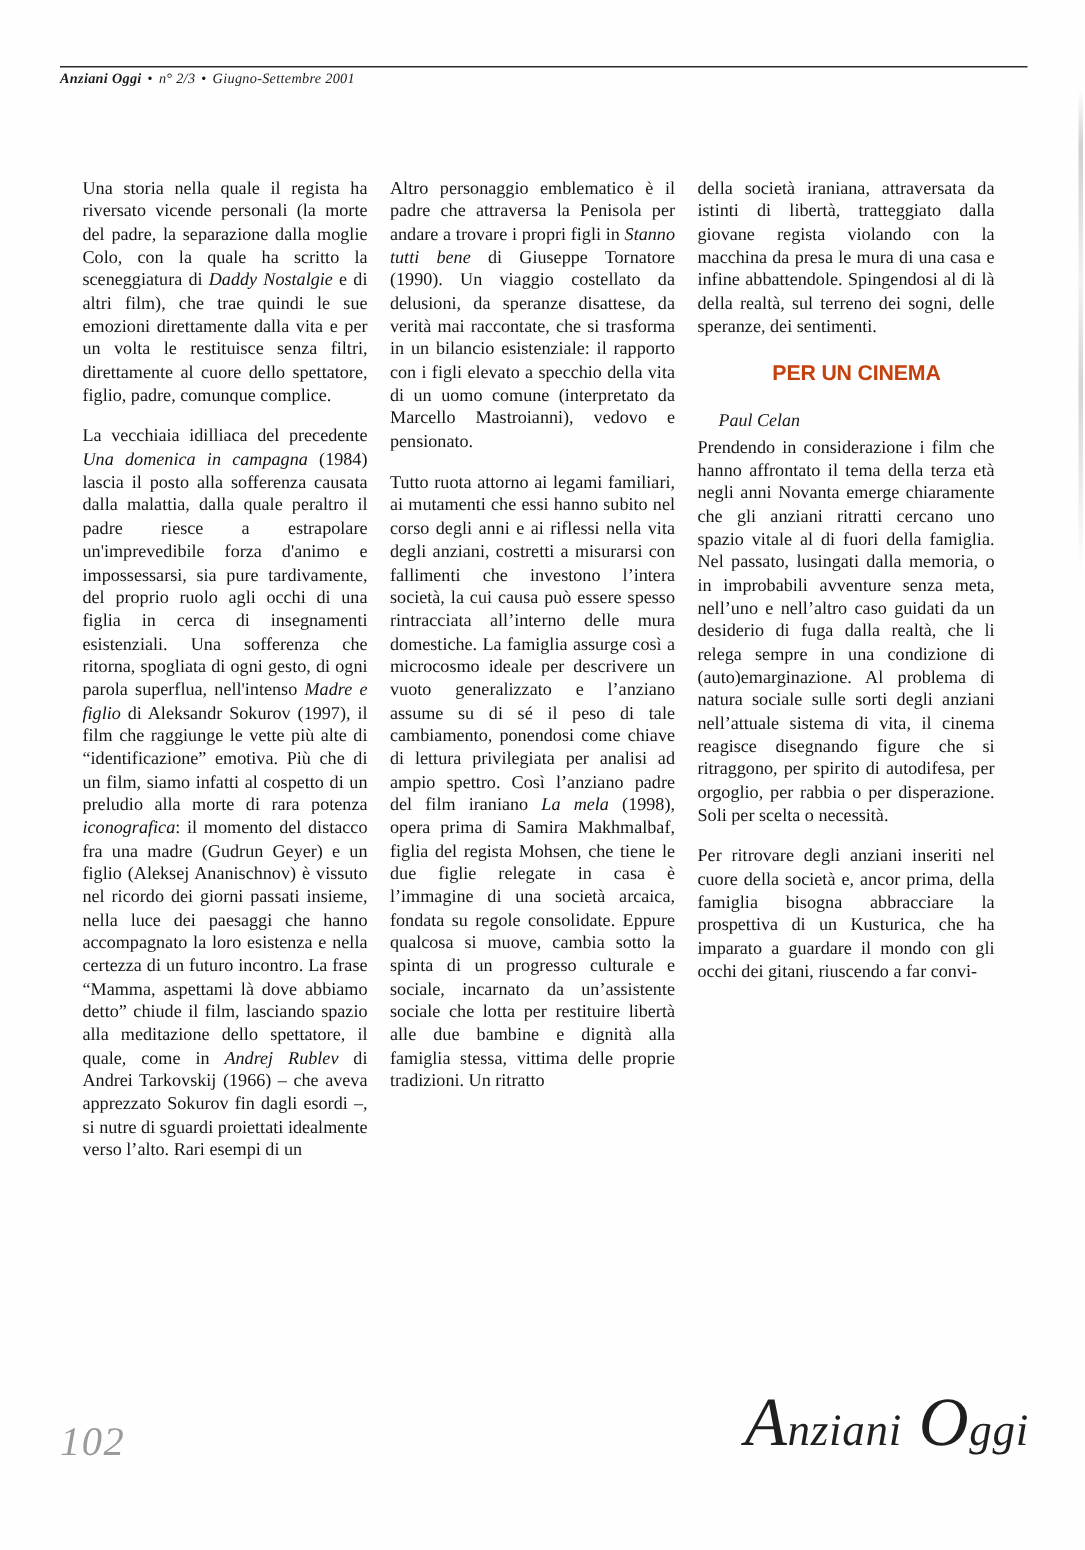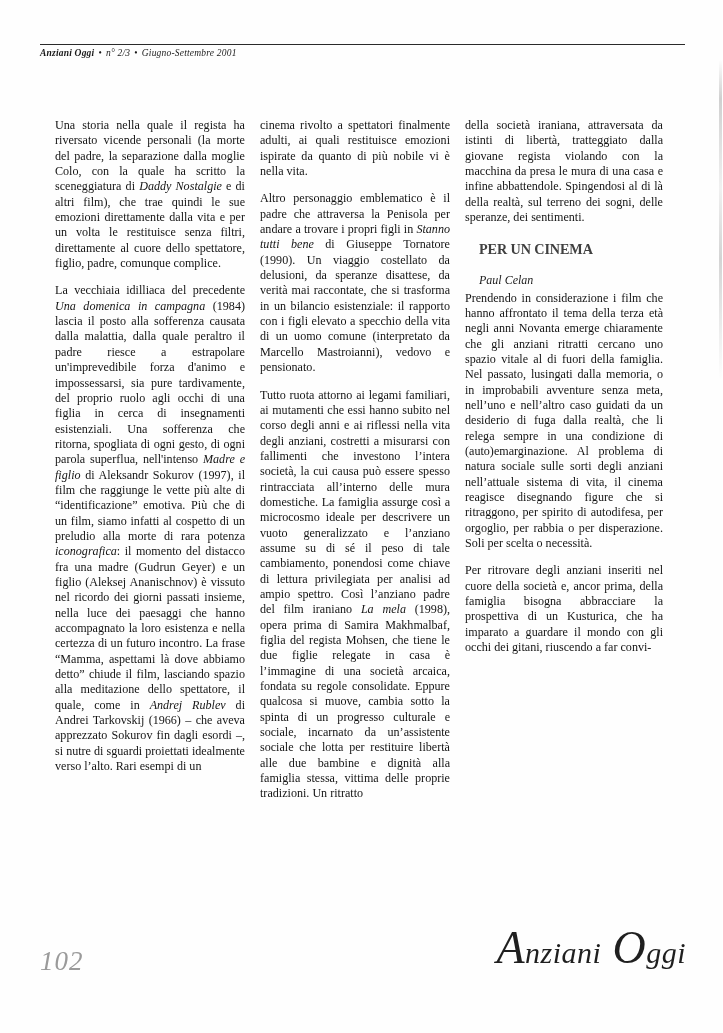--- a/index.html
+++ b/index.html
@@ -80,26 +80,27 @@
     text-justify: inter-word;
     hyphens: manual;
     color: #141414;
   }
   p.body + p.body { margin-top: 12px; }
   .it { font-style: italic; }
 
   
   .section-head {
     margin: 16px 0 10px 14px;
-    font-family: Liberation Serif, serif;
+    font-family: Liberation Sans, sans-serif;
     font-weight: bold;
     font-size: 14.2px;
     line-height: 16.5px;
     letter-spacing: -0.1px;
-    color: #404040;
+    color: #c2410c;
+    text-align: center;
   }
   .section-head div { white-space: nowrap; }
 
   
   .poem {
     margin: 0 0 0 14px;
     font-style: italic;
     font-size: 11.6px;
     line-height: 14.6px;
     color: #1a1a1a;
@@ -168,21 +169,20 @@
   </div>
 
   <div class="cols">
 
     <div class="col col-1">
       <p class="body"><span>Una storia nella quale il regista ha riversato vicende personali (la morte del padre, la separazione dalla moglie Colo, con la quale ha scritto la sceneggiatura di </span><span class="it">Daddy Nostalgie</span><span> e di altri film), che trae quindi le sue emozioni direttamente dalla vita e per un volta le restituisce senza filtri, direttamente al cuore dello spettatore, figlio, padre, comunque complice.</span></p>
       <p class="body"><span>La vecchiaia idilliaca del precedente </span><span class="it">Una domenica in campagna</span><span> (1984) lascia il posto alla sofferenza causata dalla malattia, dalla quale peraltro il padre riesce a estrapolare un'imprevedibile forza d'animo e impossessarsi, sia pure tardivamente, del proprio ruolo agli occhi di una figlia in cerca di insegnamenti esistenziali. Una sofferenza che ritorna, spogliata di ogni gesto, di ogni parola superflua, nell'intenso </span><span class="it">Madre e figlio</span><span> di Aleksandr Sokurov (1997), il film che raggiunge le vette più alte di “identificazione” emotiva. Più che di un film, siamo infatti al cospetto di un preludio alla morte di rara potenza </span><span class="it">iconografica</span><span>: il momento del distacco fra una madre (Gudrun Geyer) e un figlio (Aleksej Ananischnov) è vissuto nel ricordo dei giorni passati insieme, nella luce dei paesaggi che hanno accompagnato la loro esistenza e nella certezza di un futuro incontro. La frase “Mamma, aspettami là dove abbiamo detto” chiude il film, lasciando spazio alla meditazione dello spettatore, il quale, come in </span><span class="it">Andrej Rublev</span><span> di Andrei Tarkovskij (1966) – che aveva apprezzato Sokurov fin dagli esordi –, si nutre di sguardi proiettati idealmente verso l’alto. Rari esempi di un</span></p>
     </div>
 
     <div class="col col-2">
-      <p class="body"><span>cinema rivolto a spettatori finalmente adulti, ai quali restituisce emozioni ispirate da quanto di più nobile vi è nella vita.</span></p>
       <p class="body"><span>Altro personaggio emblematico è il padre che attraversa la Penisola per andare a trovare i propri figli in </span><span class="it">Stanno tutti bene</span><span> di Giuseppe Tornatore (1990). Un viaggio costellato da delusioni, da speranze disattese, da verità mai raccontate, che si trasforma in un bilancio esistenziale: il rapporto con i figli elevato a specchio della vita di un uomo comune (interpretato da Marcello Mastroianni), vedovo e pensionato.</span></p>
       <p class="body"><span>Tutto ruota attorno ai legami familiari, ai mutamenti che essi hanno subito nel corso degli anni e ai riflessi nella vita degli anziani, costretti a misurarsi con fallimenti che investono l’intera società, la cui causa può essere spesso rintracciata all’interno delle mura domestiche. La famiglia assurge così a microcosmo ideale per descrivere un vuoto generalizzato e l’anziano assume su di sé il peso di tale cambiamento, ponendosi come chiave di lettura privilegiata per analisi ad ampio spettro. Così l’anziano padre del film iraniano </span><span class="it">La mela</span><span> (1998), opera prima di Samira Makhmalbaf, figlia del regista Mohsen, che tiene le due figlie relegate in casa è l’immagine di una società arcaica, fondata su regole consolidate. Eppure qualcosa si muove, cambia sotto la spinta di un progresso culturale e sociale, incarnato da un’assistente sociale che lotta per restituire libertà alle due bambine e dignità alla famiglia stessa, vittima delle proprie tradizioni. Un ritratto</span></p>
     </div>
 
     <div class="col col-3">
       <p class="body">della società iraniana, attraversata da istinti di libertà, tratteggiato dalla giovane regista violando con la macchina da presa le mura di una casa e infine abbattendole. Spingendosi al di là della realtà, sul terreno dei sogni, delle speranze, dei sentimenti.</p>
 
       <div class="section-head">
         <div>PER UN CINEMA</div>
       </div>

